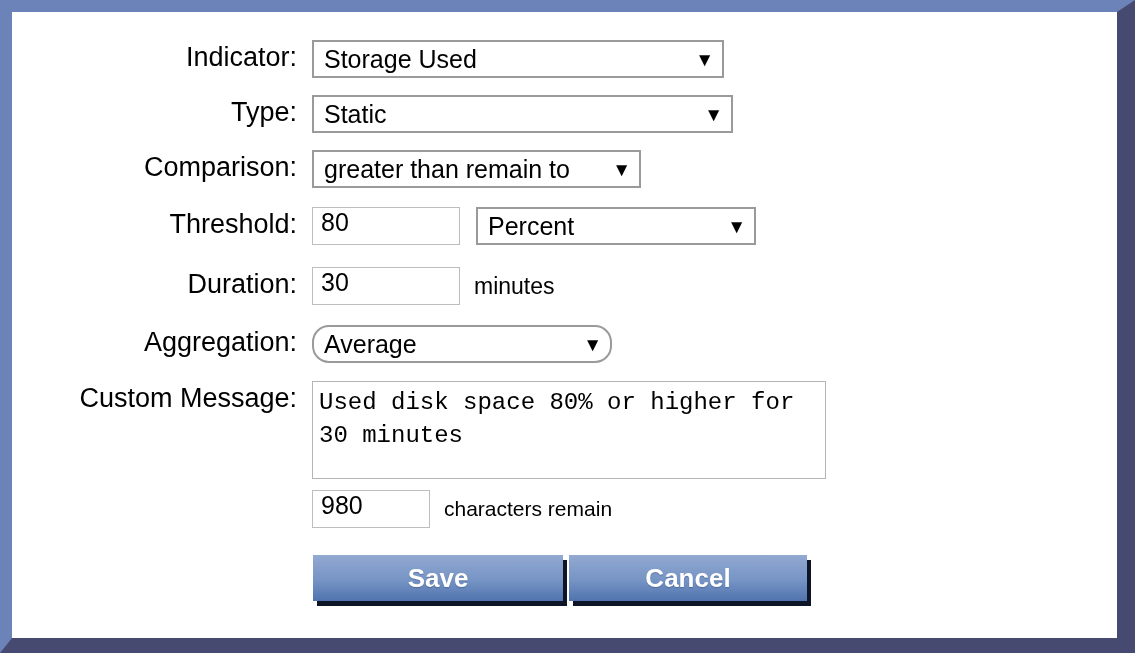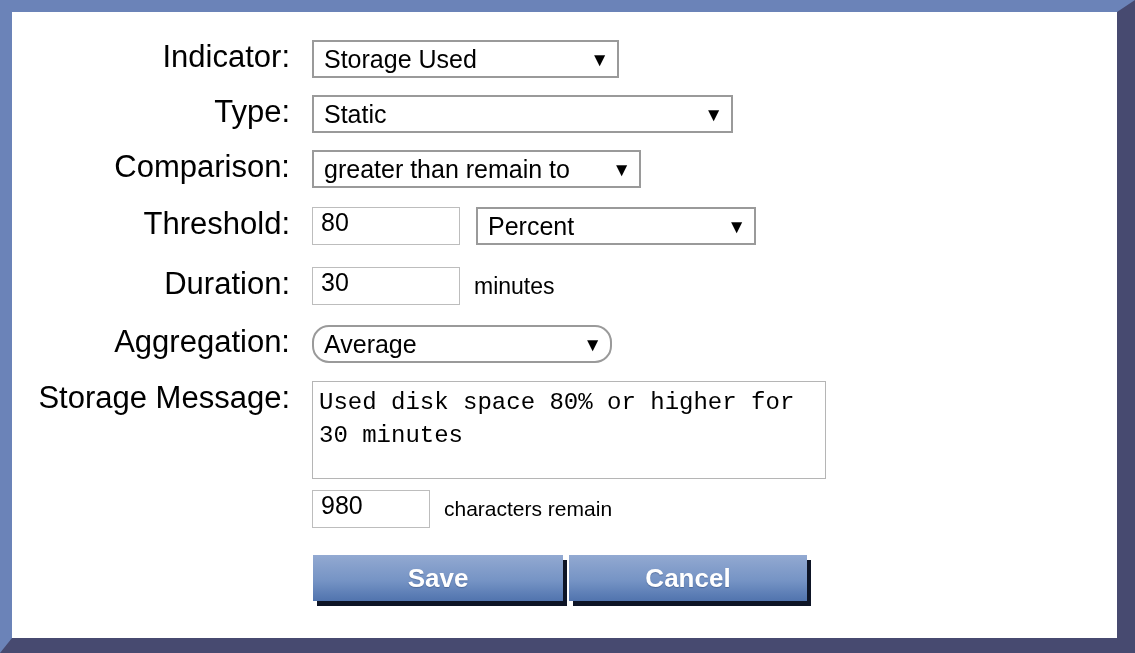--- a/index.html
+++ b/index.html
@@ -45,22 +45,22 @@
     width: 100%;
   }
   .row {
     position: absolute;
     display: flex;
     align-items: flex-start;
   }
   .label {
     width: 300px;
     text-align: right;
-    padding-right: 22px;
-    font-size: 31px;
+    padding-right: 15px;
+    font-size: 27px;
     color: #000000;
     line-height: 34px;
     white-space: nowrap;
     box-sizing: border-box;
   }
 
   
   .select {
     position: relative;
     box-sizing: border-box;
@@ -142,21 +142,21 @@
 </head>
 <body>
 
 <div class="window-frame">
   <div class="window-inner">
 
     <div class="form">
 
       <div class="row" style="left:0px; top:28px;">
         <div class="label">Indicator:</div>
-        <div class="select" style="width:307px;">
+        <div class="select" style="width:412px;">
           <span class="sel-text">Storage Used</span>
           <span class="arrow">▼</span>
         </div>
       </div>
 
       <div class="row" style="left:0px; top:83px;">
         <div class="label">Type:</div>
         <div class="select" style="width:421px;">
           <span class="sel-text">Static</span>
           <span class="arrow">▼</span>
@@ -193,21 +193,21 @@
       <div class="row" style="left:0px; top:313px;">
         <div class="label">Aggregation:</div>
         <div class="select" style="width:300px;border-radius:17px;">
           <span class="sel-text">Average</span>
           <span class="arrow">▼</span>
         </div>
       </div>
 
       <div class="row" style="left:0px; top:369px;">
 
-        <div class="label">Storage Message:</div>
+        <div class="label">Custom Message:</div>
         <div class="textarea" style="width:514px; height:98px;">Used disk space 80% or higher for 30 minutes</div>
       </div>
 
       <div class="row" style="left:0px; top:478px;">
         <div class="label" style="width:300px;"></div>
         <div class="textinput" style="width:118px;">
           <span>980</span>
         </div>
         <div class="unit-text" style="font-size:21px;">characters remain</div>
       </div>

